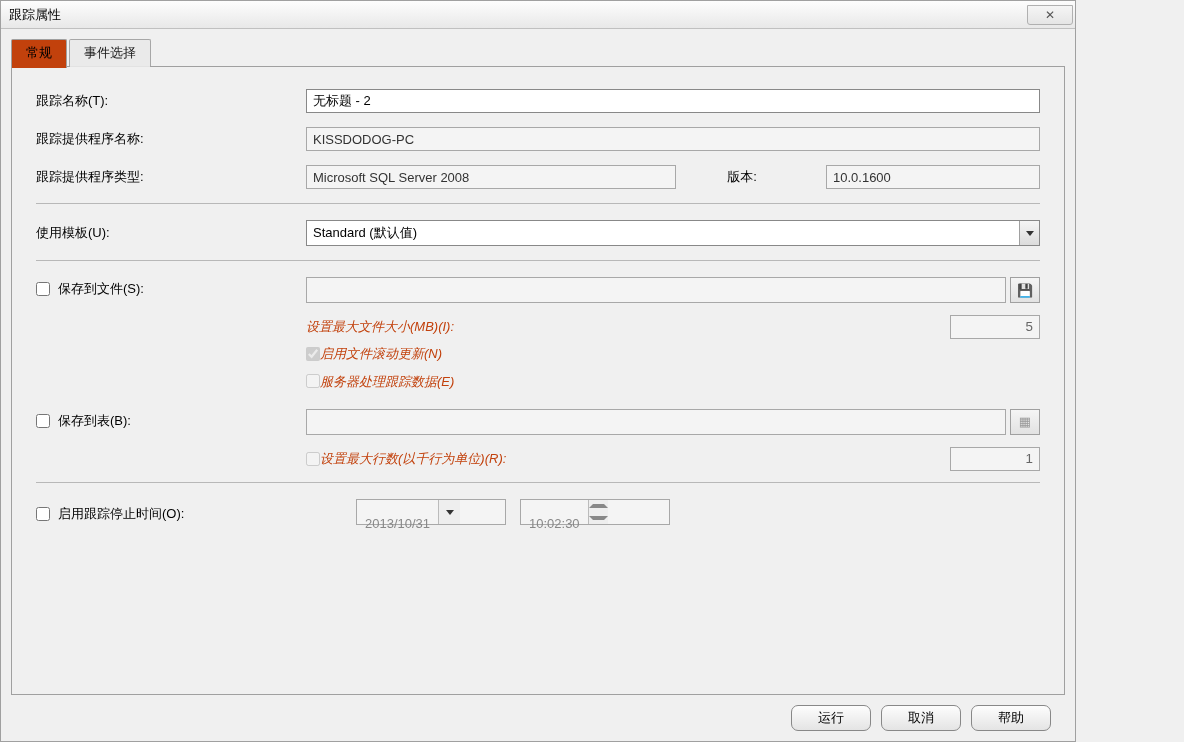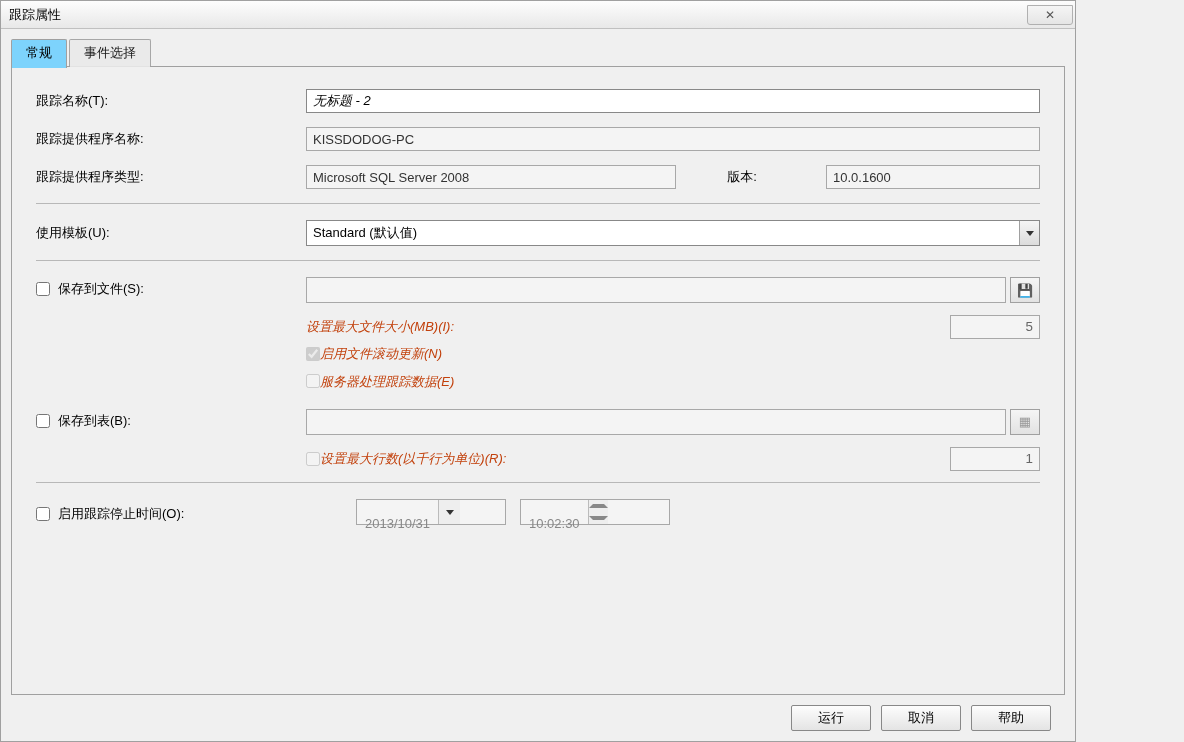--- a/index.html
+++ b/index.html
@@ -65,21 +65,21 @@
   border: 1px solid #a0a0a0;
   border-bottom: none;
   background: #f0f0f0;
   margin-right: 2px;
   position: relative;
   z-index: 1;
   cursor: default;
   border-radius: 2px 2px 0 0;
 }
 .tab.active {
-  background: #7dd3fc;
+  background: #c2410c;
   margin-bottom: -1px;
   padding-bottom: 6px;
   z-index: 3;
 }
 .tab.inactive { background: #eaeaea; opacity:0.9; }
 .tabpanel {
   flex: 1;
   border: 1px solid #a0a0a0;
   border-top: none;
   padding: 22px 24px 10px 24px;
@@ -204,21 +204,21 @@
 .footer{
   display:flex;justify-content:flex-end;gap:10px;
   padding:10px 14px 4px 0;
 }
 .btn{
   min-width:80px;height:26px;
   border:1px solid #888;
   background:linear-gradient(#fdfdfd,#e4e4e4);
   display:flex;align-items:center;justify-content:center;
   cursor:default;
-  border-radius:2px;
+  border-radius:7px;
 }
 </style>
 </head>
 <body>
 
 <div class="window">
   <div class="titlebar">
     <span class="title-text">跟踪属性</span>
     <div class="close-btn">
         <span>✕</span>
@@ -228,21 +228,21 @@
   <div class="client">
     <div class="tabstrip">
       <div class="tab active">常规</div>
       <div class="tab inactive">事件选择</div>
     </div>
 
     <div class="tabpanel">
 
       <div class="form-row">
         <div class="form-label">跟踪名称(T):</div>
-        <input class="text-input" style="flex: 1 1 0%; font-style: italic;" value="无标题 - 2">
+        <input class="text-input" style="flex: 1 1 0%;" value="无标题 - 2">
       </div>
 
       <div class="form-row">
         <div class="form-label">跟踪提供程序名称:</div>
         <input class="text-input readonly" readonly="" style="flex: 1 1 0%;" value="KISSDODOG-PC">
       </div>
 
       <div class="form-row">
         <div class="form-label">跟踪提供程序类型:</div>
         <input class="text-input readonly" readonly="" style="width: 370px;" value="Microsoft SQL Server 2008">

